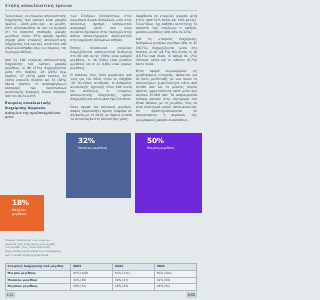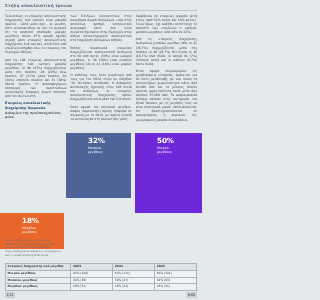--- a/index.html
+++ b/index.html
@@ -88,21 +88,21 @@
   
   .stats {
     position: absolute;
     left: 0; right: 0;
     top: 133px;
     height: 112px;
   }
   .stat {
     position: absolute;
     box-sizing: border-box;
-    padding: 4px 22px;
+    padding: 4px 12px;
     color: #ffffff;
   }
   .stat-value {
     font-size: 7.2px;
     font-weight: bold;
     line-height: 8px;
     letter-spacing: -0.1px;
     margin: 0 0 1.2px 0;
   }
   .stat-label {
@@ -120,22 +120,22 @@
   }
   .stat-navy {
     left: 135px;
     top: 0;
     width: 67px;
     height: 80px;
     background: #6d28d9;
   }
   .stat-orange {
     left: 0;
-    top: 80px;
-    width: 64px;
+    top: 62px;
+    width: 44px;
     height: 36px;
     background: #e8662a;
   }
 
   
   .footnote {
     position: absolute;
     left: 5px;
     top: 239px;
     width: 57px;

